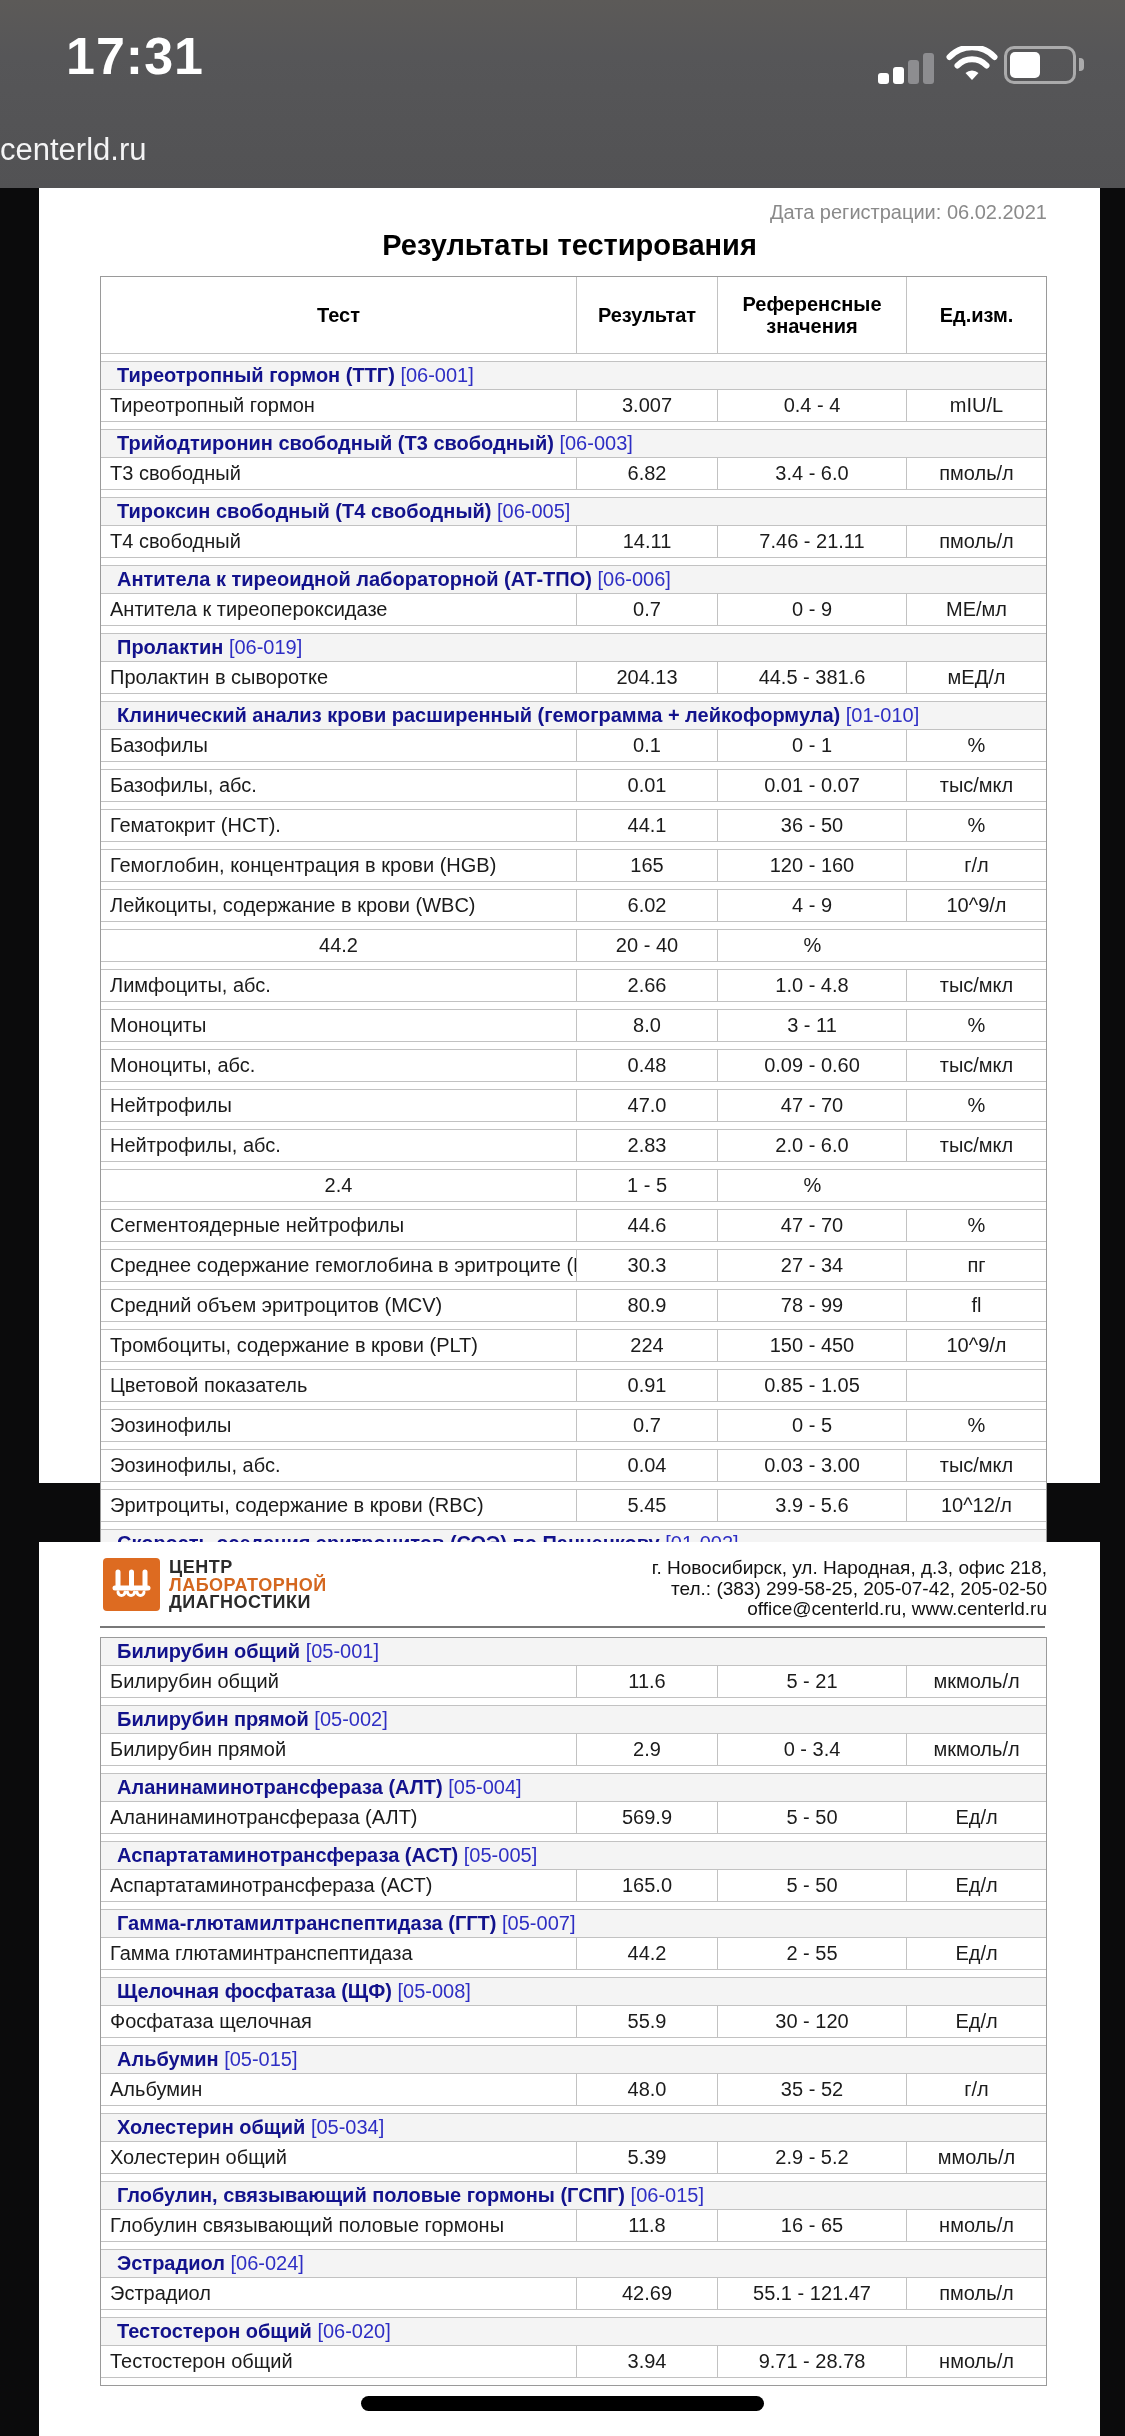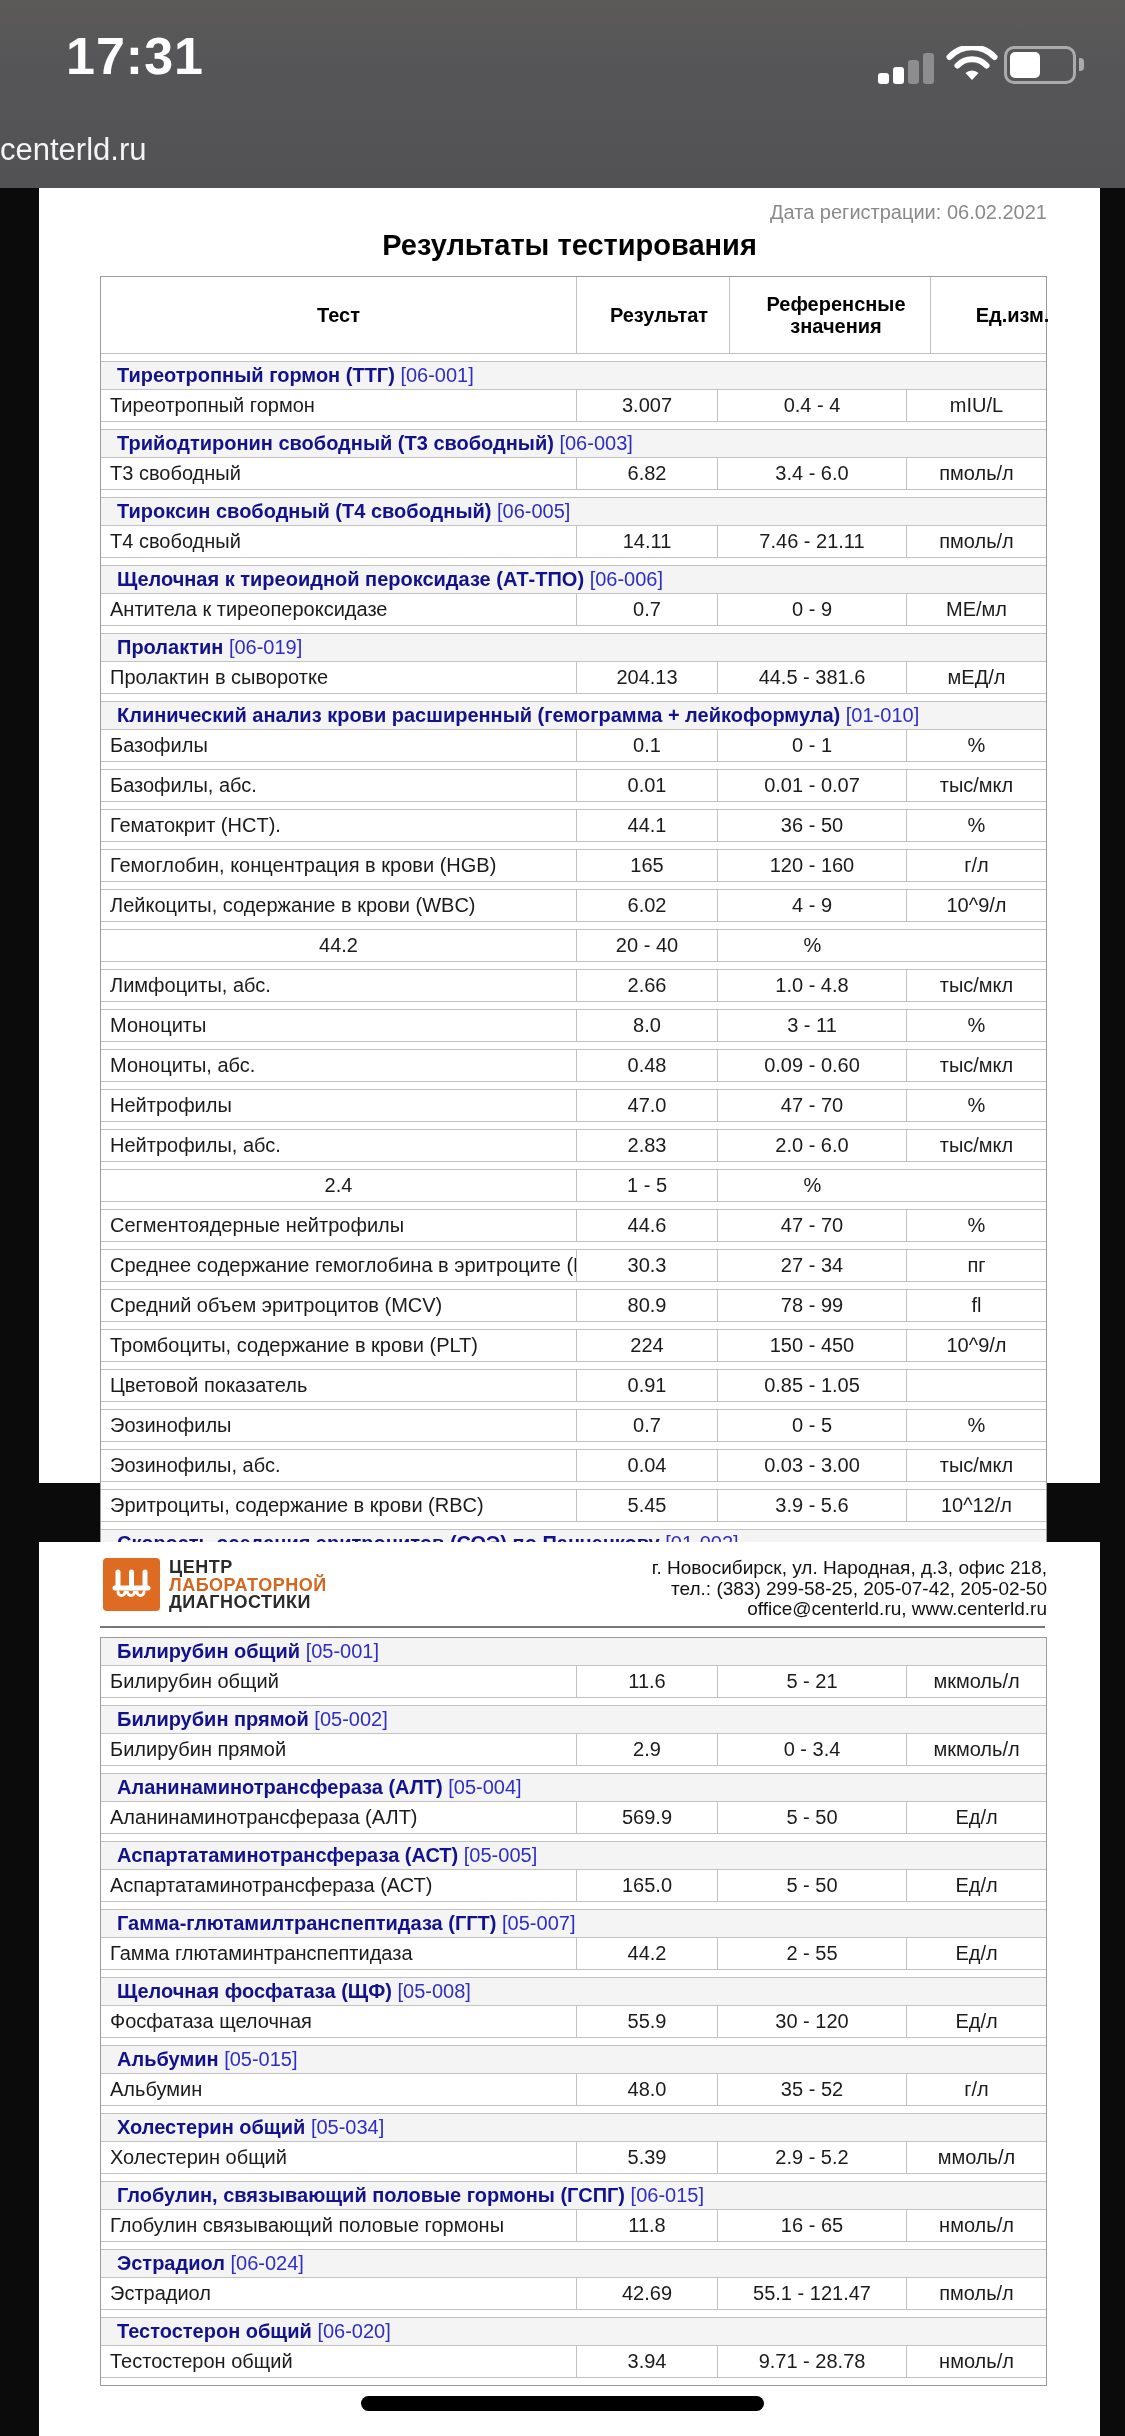--- a/index.html
+++ b/index.html
@@ -29,21 +29,21 @@
   .page{position:absolute;left:39px;width:1061px;background:#ffffff;}
   .page1{top:188px;height:1295px;}
   .page2{top:1542px;height:894px;}
   .regdate{padding:12px 53px 0 0;text-align:right;font-size:20px;line-height:24px;color:#8a8a8a;}
   .doc-title{margin-top:4px;text-align:center;font-size:29px;line-height:34px;font-weight:700;color:#000;}
   
   .tbl{margin-left:61px;width:945px;border:1px solid #9a9a9a;background:#fff;}
   .p1tbl{margin-top:14px;}
   .p2tbl{margin-top:9px;}
   .tr{display:grid;grid-template-columns:476px 141px 189px 139px;border-top:1px solid #c2c2c2;}
-  .tr:first-child{border-top:none;gap:12px;}
+  .tr:first-child{border-top:none;}
   .tr .c{border-right:1px solid #c2c2c2;overflow:hidden;white-space:nowrap;
     font-size:20px;color:#1b1b1b;display:flex;align-items:center;justify-content:center;}
   .tr .c:last-child{border-right:none;}
   .tr .c.name{justify-content:flex-start;padding-left:9px;}
   .tr.head{height:76px;}
   .tr.head .c{font-weight:700;color:#000;text-align:center;white-space:normal;line-height:22px;}
   .tr.data{height:31px;}
   .tr.sect{display:block;height:27px;background:#f4f4f4;line-height:27px;padding-left:16px;
     font-size:20px;font-weight:700;color:var(--navy,#12128c);white-space:nowrap;overflow:hidden;}
   .tr.sect .code{font-weight:400;color:var(--code-blue,#2e2ec4);}
@@ -120,21 +120,21 @@
       </div>
       <div class="tr gap"></div>
       <div class="tr sect"><span>Тироксин свободный (Т4 свободный)</span><span> </span><span class="code">[06-005]</span></div>
       <div class="tr data">
         <div class="c name">Т4 свободный</div>
         <div class="c">14.11</div>
         <div class="c">7.46 - 21.11</div>
         <div class="c">пмоль/л</div>
       </div>
       <div class="tr gap"></div>
-      <div class="tr sect"><span>Щелочная к тиреоидной пероксидазе (АТ-ТПО)</span><span> </span><span class="code">[06-006]</span></div>
+      <div class="tr sect"><span>Антитела к тиреоидной лабораторной (АТ-ТПО)</span><span> </span><span class="code">[06-006]</span></div>
       <div class="tr data">
         <div class="c name">Антитела к тиреопероксидазе</div>
         <div class="c">0.7</div>
         <div class="c">0 - 9</div>
         <div class="c">МЕ/мл</div>
       </div>
       <div class="tr gap"></div>
       <div class="tr sect"><span>Пролактин</span><span> </span><span class="code">[06-019]</span></div>
       <div class="tr data">
         <div class="c name">Пролактин в сыворотке</div>

